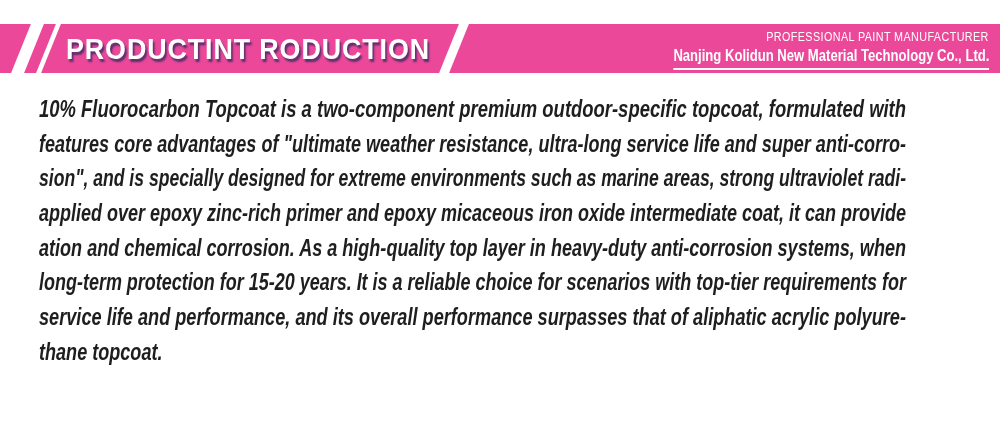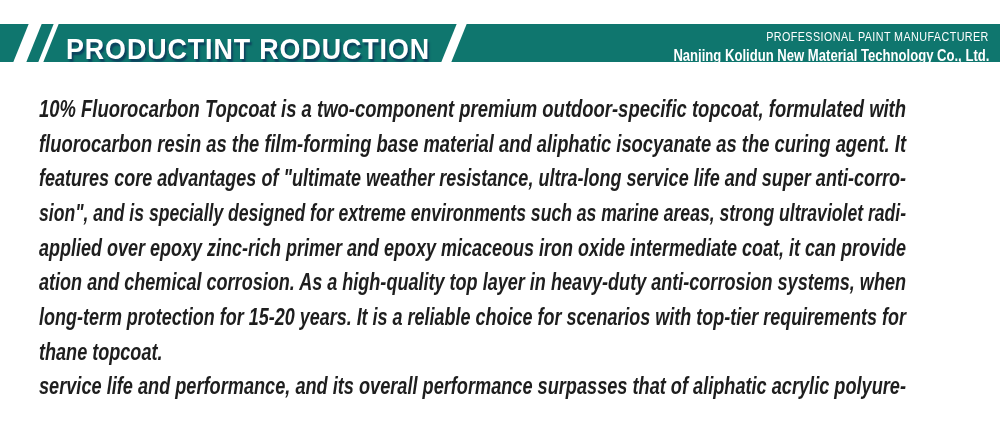--- a/index.html
+++ b/index.html
@@ -3,22 +3,22 @@
 <meta charset="utf-8">
 <style>
   html,body{margin:0;padding:0;}
   body{
     width:1000px;height:431px;position:relative;overflow:hidden;
     background:#ffffff;
     font-family:"Liberation Sans",sans-serif;
   }
   
   .bar{
-    position:absolute;left:0;top:24px;width:1000px;height:38px;
-    background:#0f766e;overflow:hidden;
+    position:absolute;left:0;top:24px;width:1000px;height:49px;
+    background:#ec4899;overflow:hidden;
   }
   .slash{
     position:absolute;top:-4px;bottom:-4px;height:auto;
     background:#ffffff;transform:skewX(-22deg);
   }
   .slash.s1{left:21px;width:13px;}
   .slash.s2{left:46px;width:5px;}
   .slash.s3{left:449px;width:10px;}
   .title{
     position:absolute;left:66px;top:0;height:49px;line-height:50px;margin:0;
@@ -62,21 +62,20 @@
   <h1 class="title"><span style="transform-origin: left center; transform: scaleX(0.895105);">PRODUCTINT RODUCTION</span></h1>
   <span class="slash s3"></span>
   <div class="hright">
     <div class="tagline"><span style="transform-origin: right center; transform: scaleX(0.828265);">PROFESSIONAL PAINT MANUFACTURER</span></div>
     <div class="company"><span style="transform-origin: right center; transform: scaleX(0.817858);">Nanjing Kolidun New Material Technology Co., Ltd.</span></div>
   </div>
 </div>
 
 <div class="intro">
   <div class="iline"><span style="transform-origin: left center; transform: scaleX(0.801676);">10% Fluorocarbon Topcoat is a two-component premium outdoor-specific topcoat, formulated with</span></div>
-  <div class="iline"><span style="transform-origin: left center; transform: scaleX(0.798067);">fluorocarbon resin as the film-forming base material and aliphatic isocyanate as the curing agent. It</span></div>
   <div class="iline"><span style="transform-origin: left center; transform: scaleX(0.783685);">features core advantages of "ultimate weather resistance, ultra-long service life and super anti-corro-</span></div>
   <div class="iline"><span style="transform-origin: left center; transform: scaleX(0.764245);">sion", and is specially designed for extreme environments such as marine areas, strong ultraviolet radi-</span></div>
   <div class="iline"><span style="transform-origin: left center; transform: scaleX(0.782381);">applied over epoxy zinc-rich primer and epoxy micaceous iron oxide intermediate coat, it can provide</span></div>
   <div class="iline"><span style="transform-origin: left center; transform: scaleX(0.784848);">ation and chemical corrosion. As a high-quality top layer in heavy-duty anti-corrosion systems, when</span></div>
   <div class="iline"><span style="transform-origin: left center; transform: scaleX(0.78151);">long-term protection for 15-20 years. It is a reliable choice for scenarios with top-tier requirements for</span></div>
+  <div class="iline"><span style="transform-origin: left center; transform: scaleX(0.789606);">service life and performance, and its overall performance surpasses that of aliphatic acrylic polyure-</span></div>
   <div class="iline"><span style="transform-origin: left center; transform: scaleX(0.785752);">thane topcoat.</span></div>
-  <div class="iline"><span style="transform-origin: left center; transform: scaleX(0.789606);">service life and performance, and its overall performance surpasses that of aliphatic acrylic polyure-</span></div>
 </div>
 
 </body></html>

